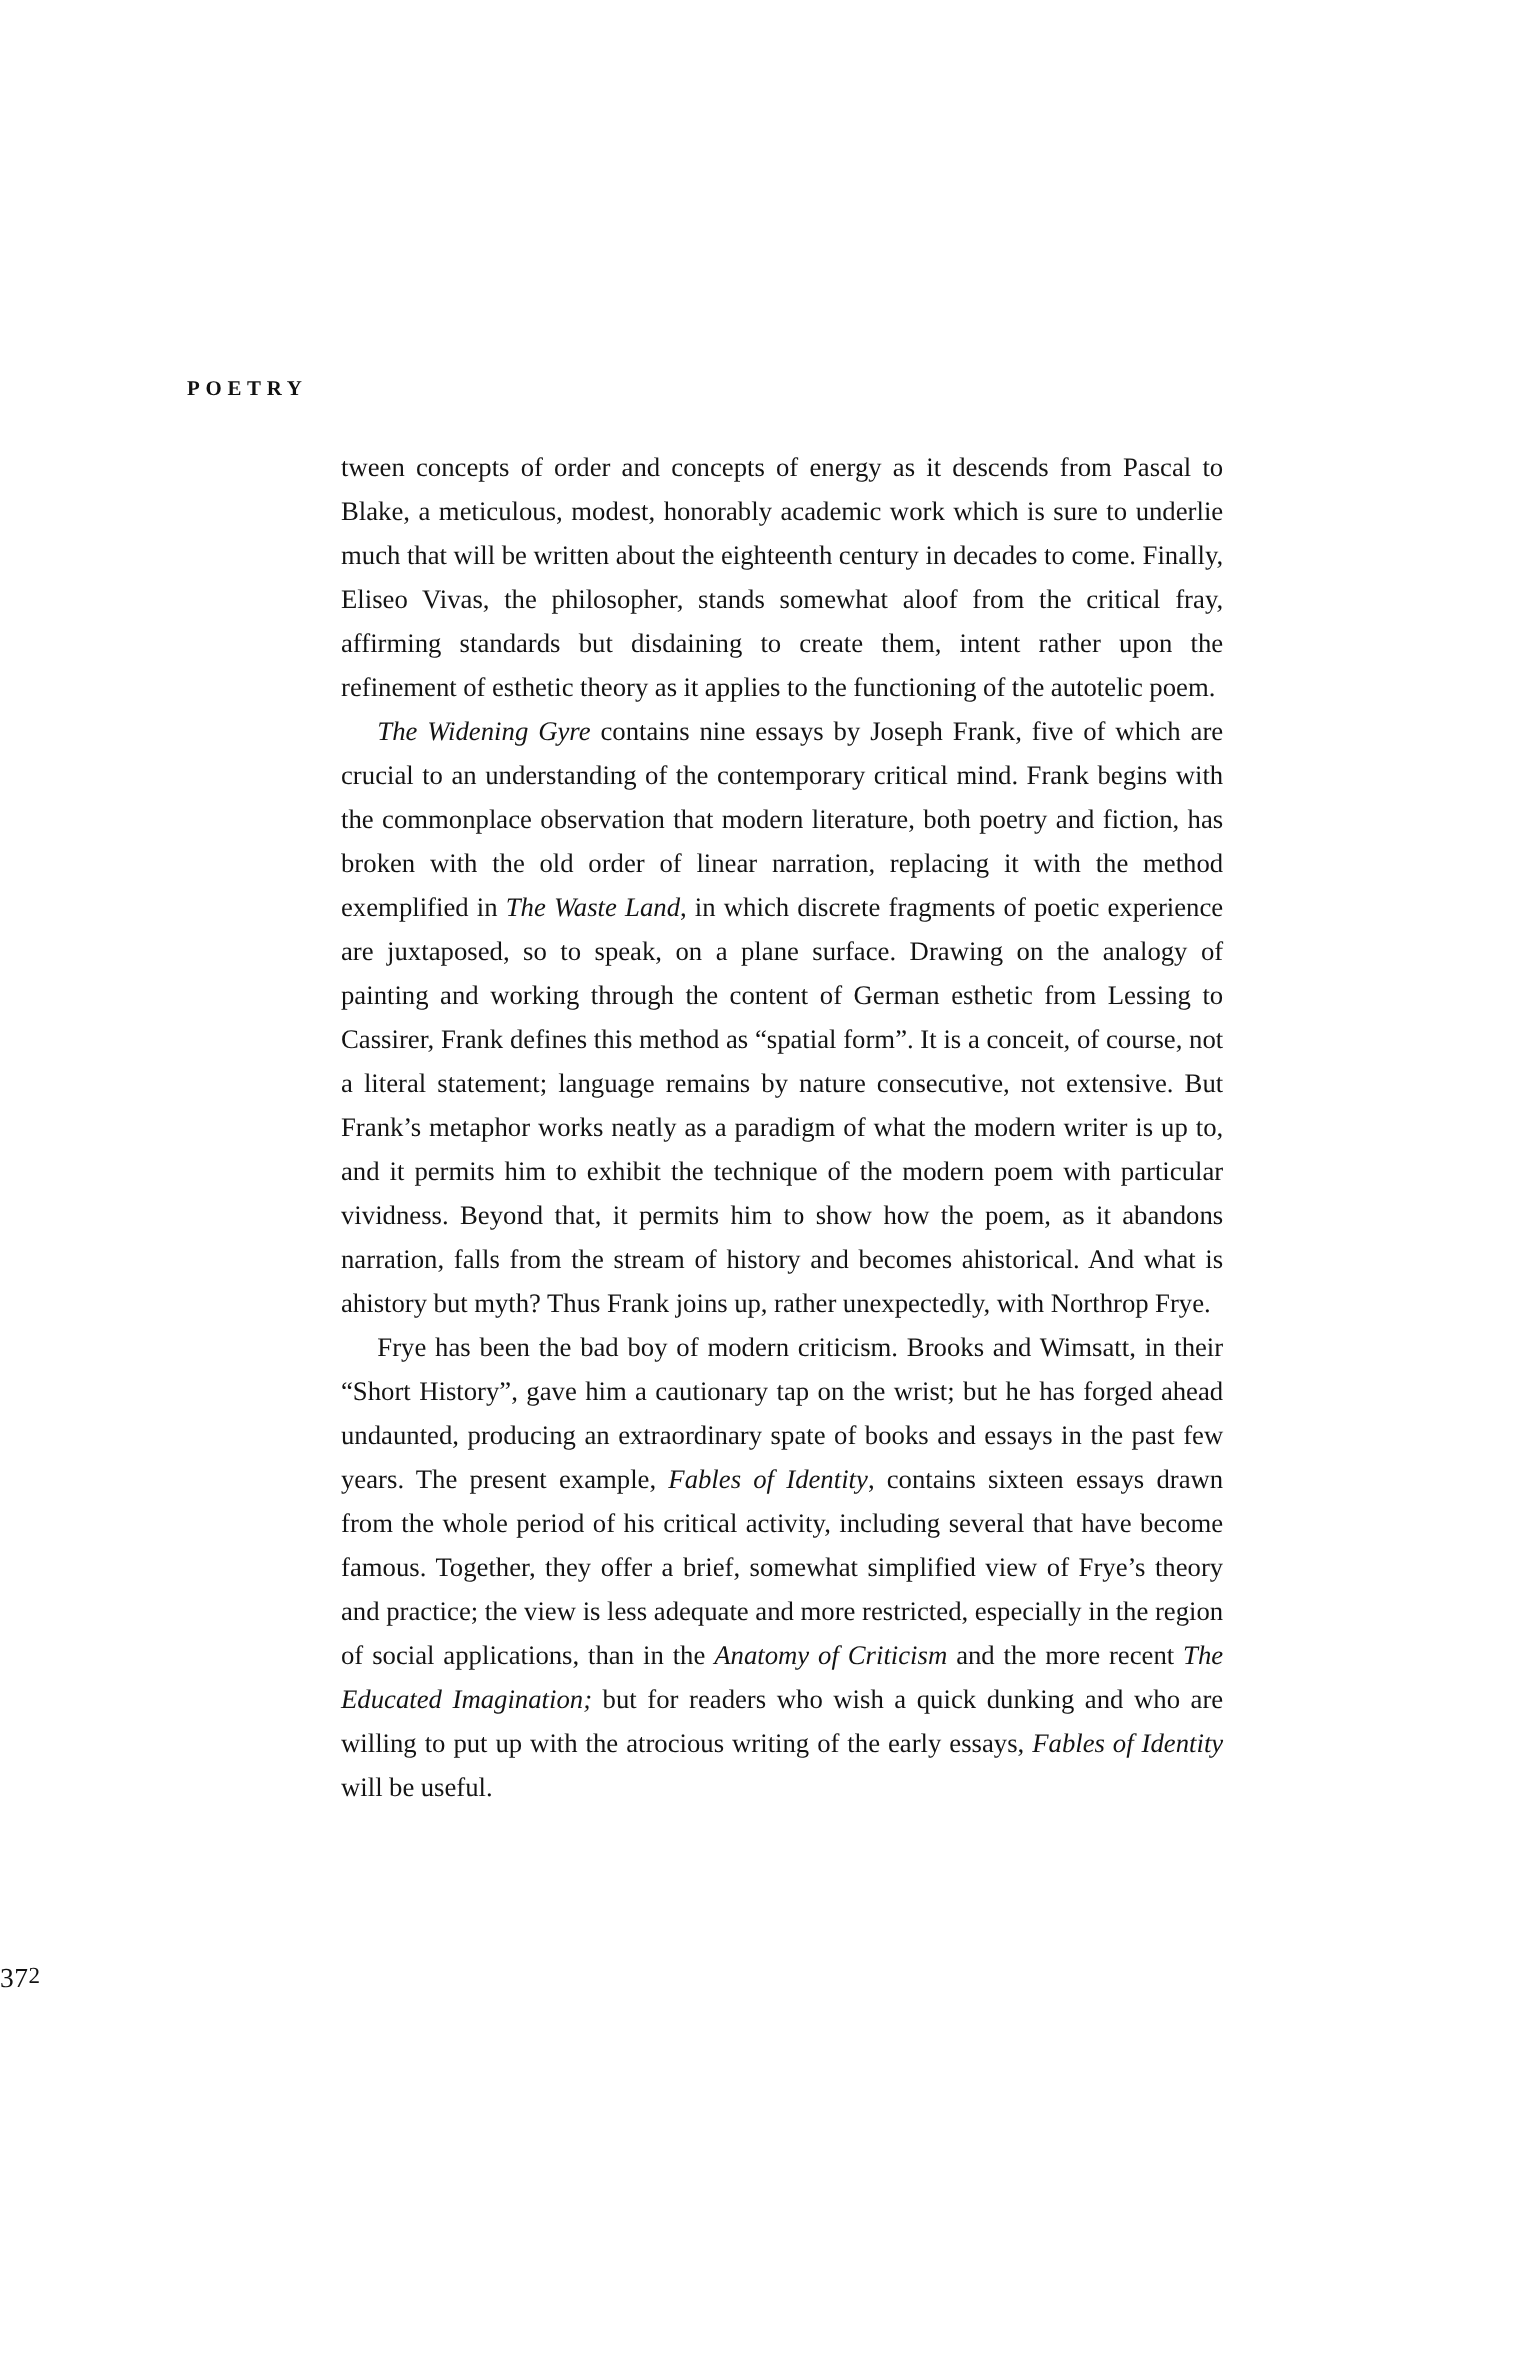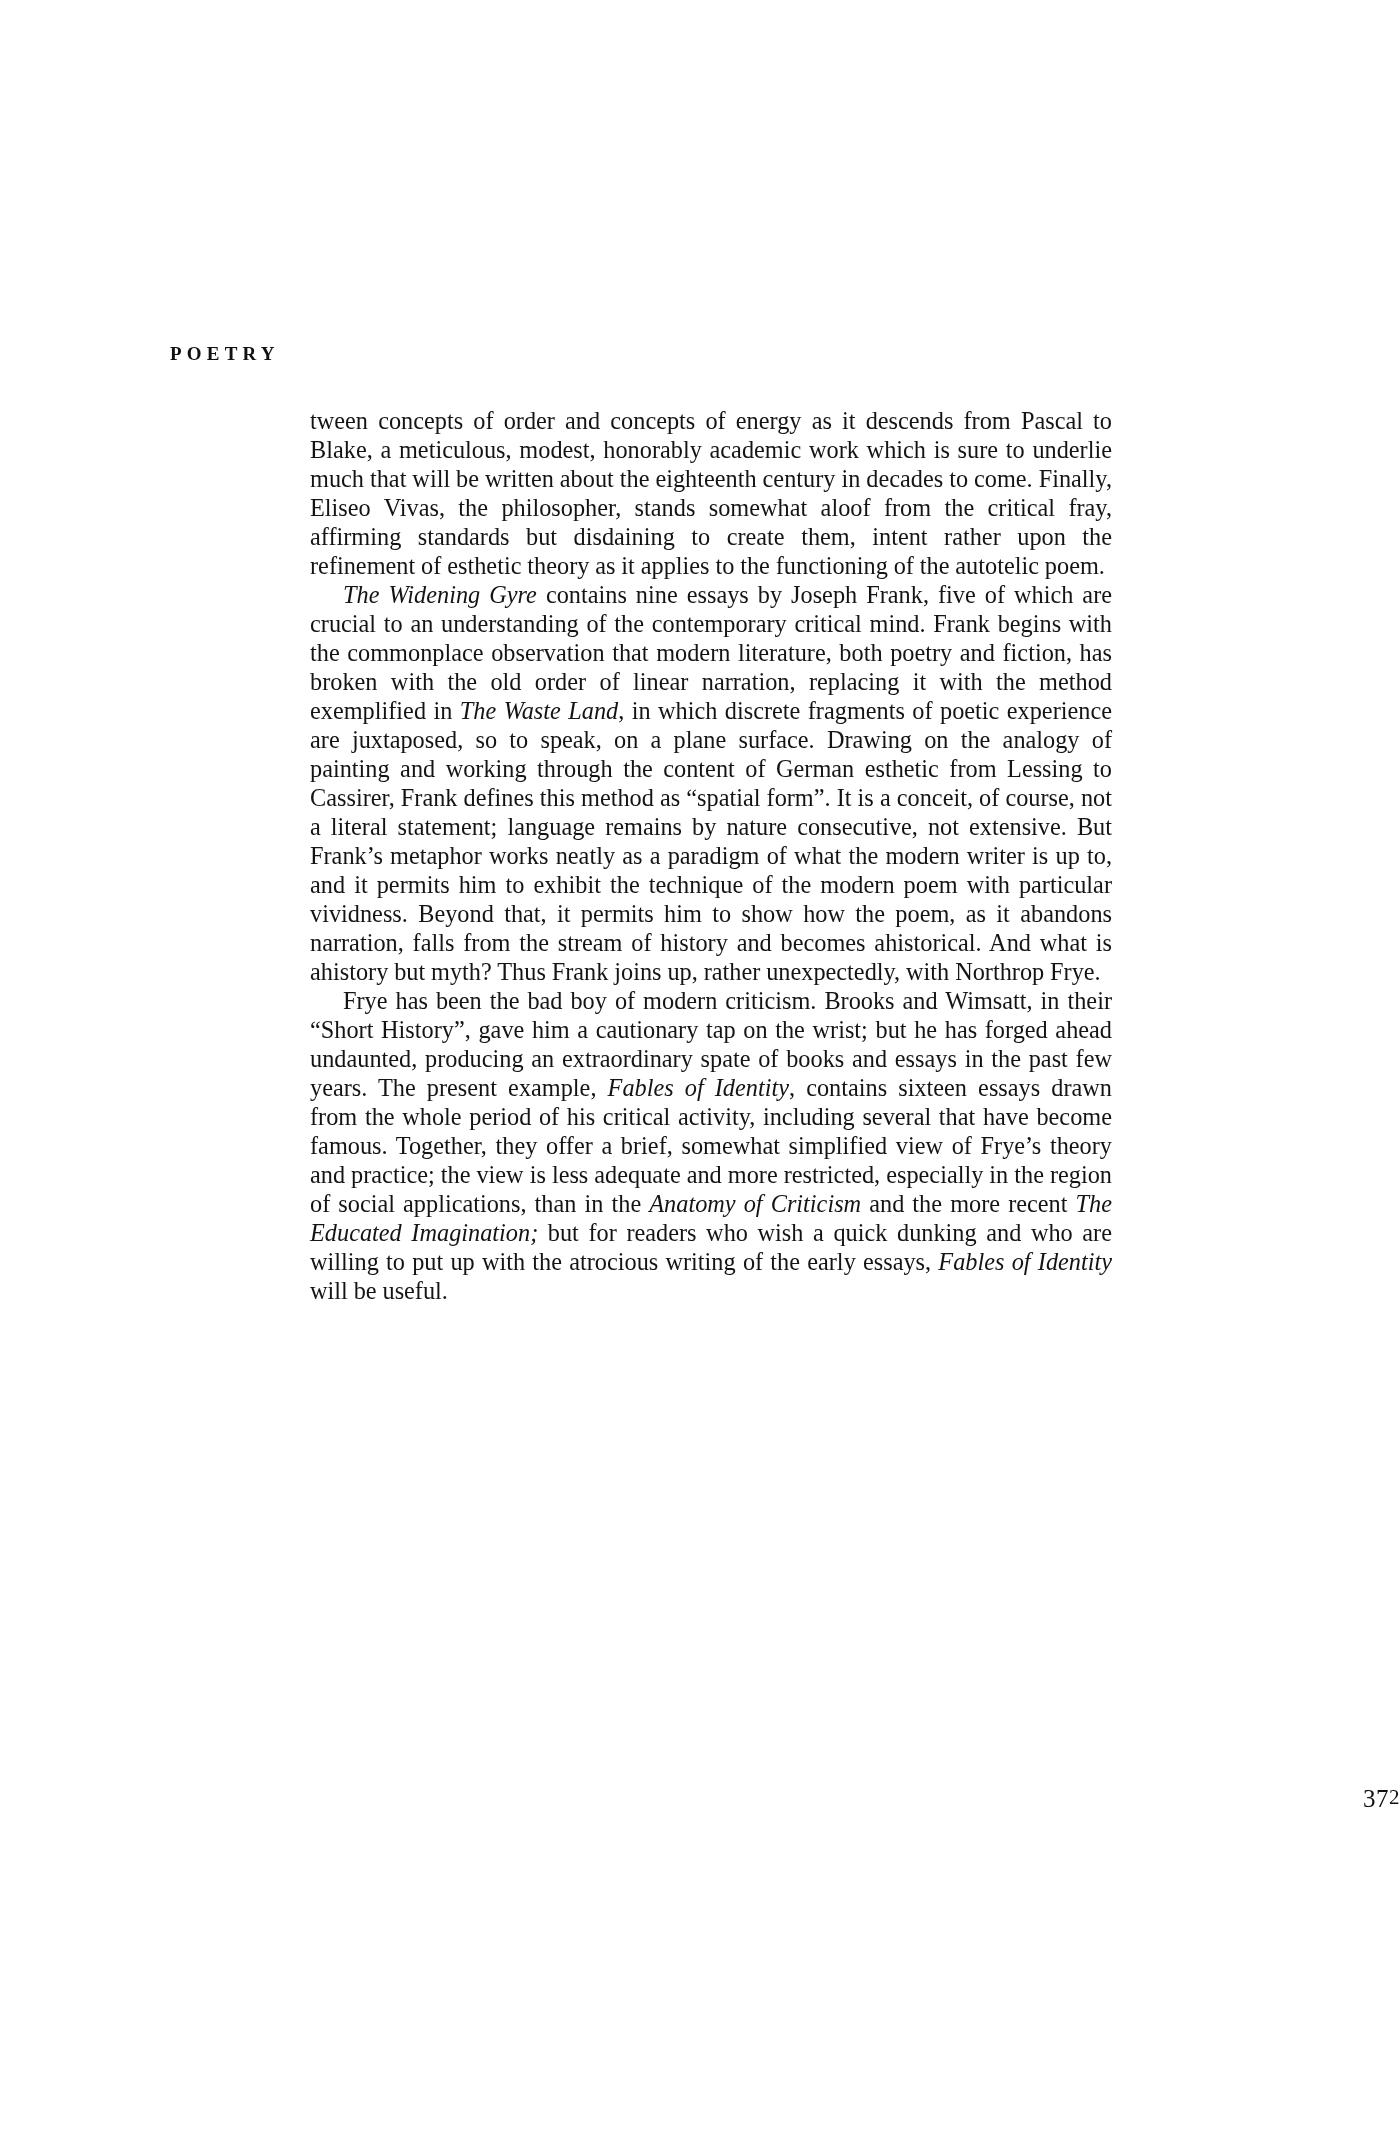--- a/index.html
+++ b/index.html
@@ -39,21 +39,21 @@
   #textblock {
     position: absolute;
     left: 310px;
     top: 406px;
     width: 802px;
   }
 
   .para {
     margin: 0;
     font-size: 24.3px;
-    line-height: 29px;
+    line-height: 40px;
     text-align: justify;
     text-justify: inter-word;
     color: #141414;
     -webkit-font-smoothing: antialiased;
     hyphens: none;
     word-spacing: -0.2px;
   }
   .para.indent {
     text-indent: 33px;
   }
@@ -61,21 +61,21 @@
   i, .ital {
     font-style: italic;
   }
 
   
   #folio {
     position: absolute;
     left: 0;
     top: 1786px;
     width: 1400px;
-    text-align: right;
+    text-align: left;
     font-size: 25px;
     letter-spacing: 0.5px;
     color: #111111;
     line-height: 1;
   }
   #folio .osf-hi {
     position: relative;
     top: -3px;
     font-size: 21px;
   }

